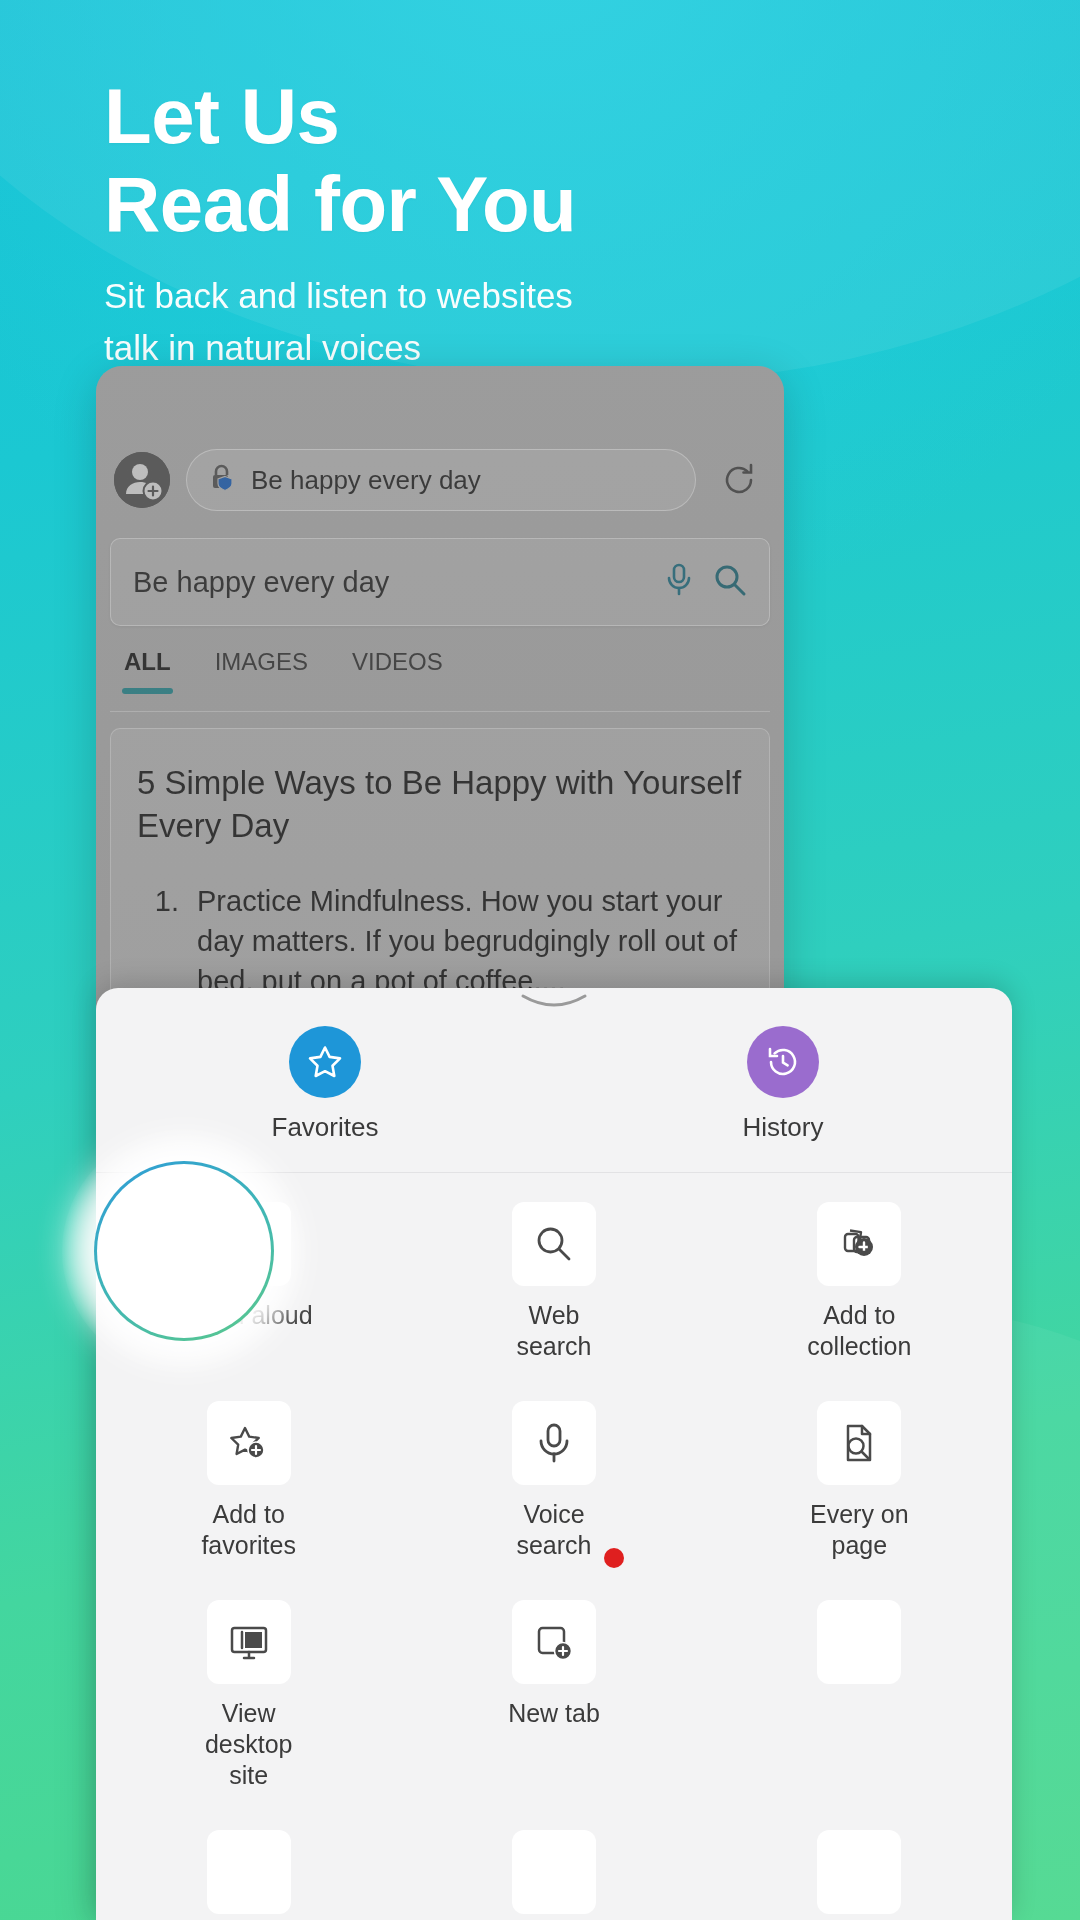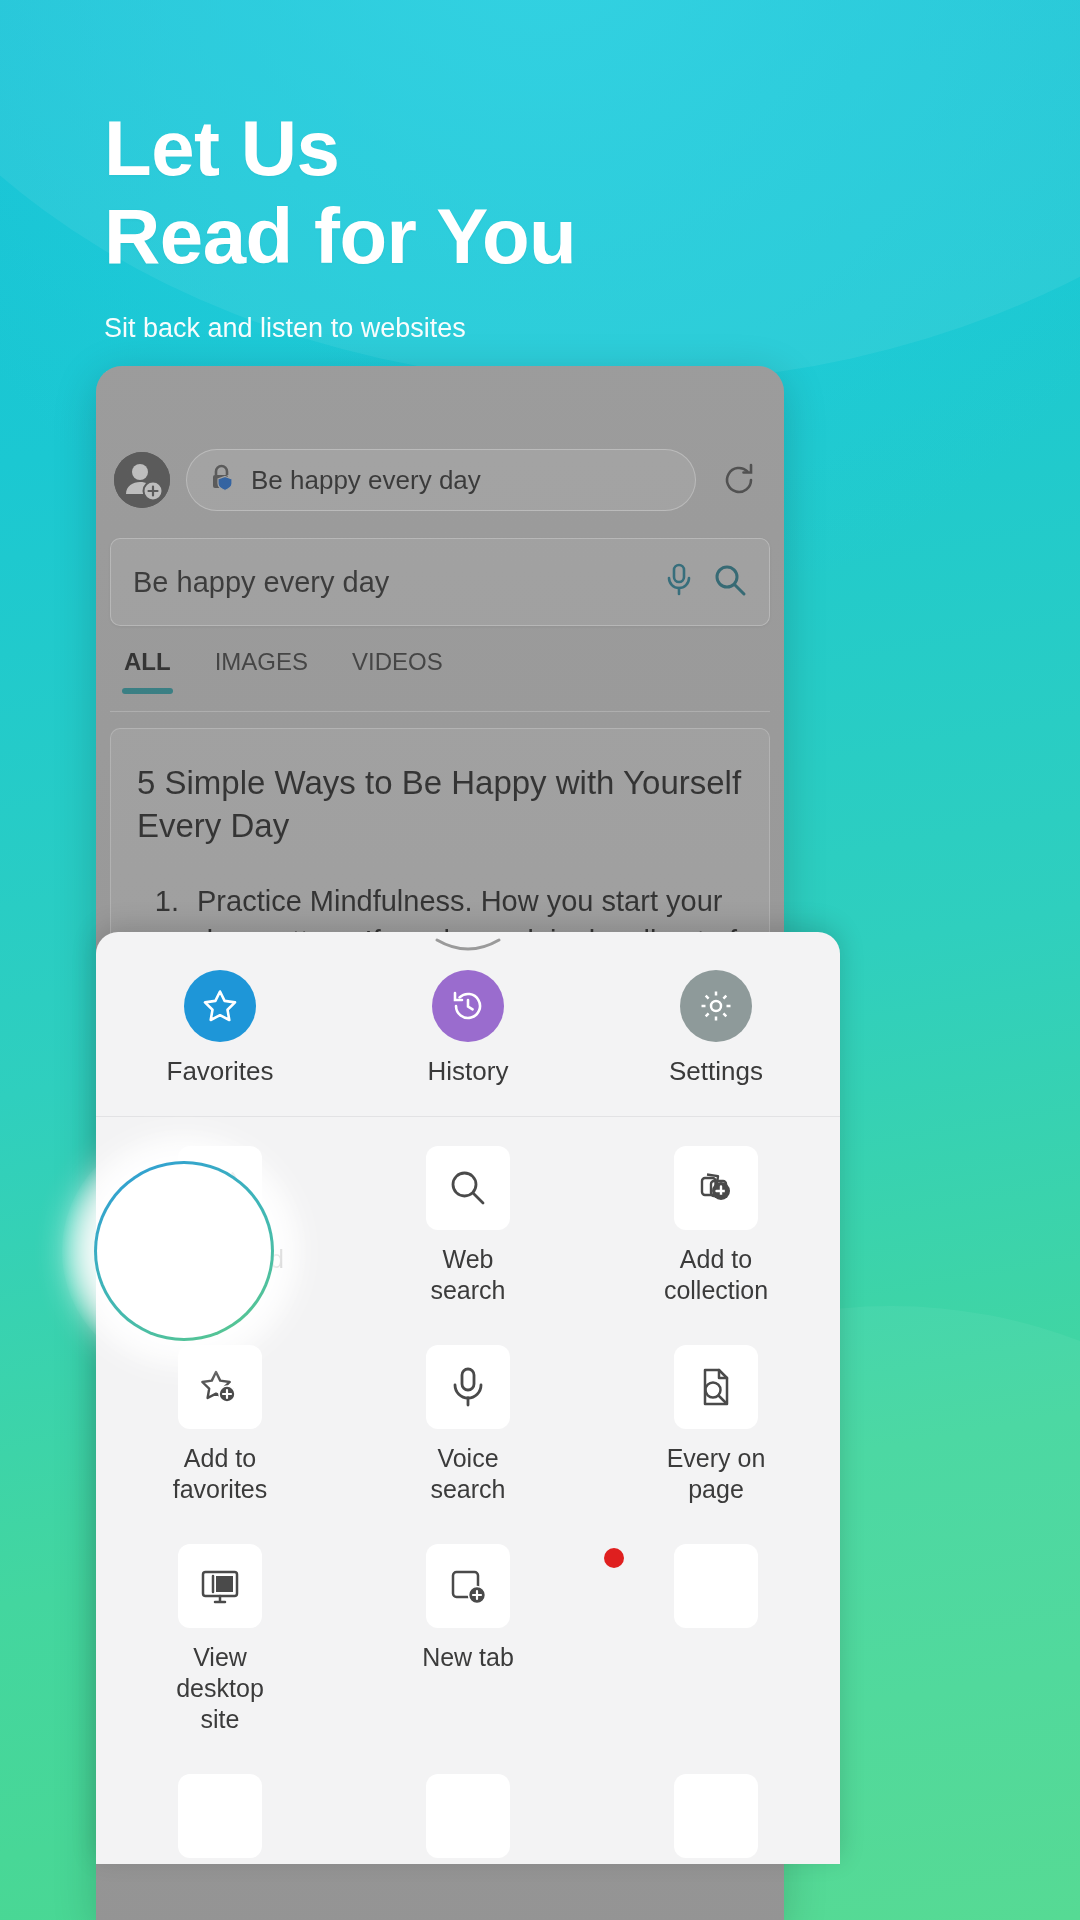--- a/index.html
+++ b/index.html
@@ -26,34 +26,34 @@
     background: rgba(255,255,255,0.065);
   }
   #bg-blob2{
     position:absolute; right:-30%; bottom:-20%;
     width:95%; height:52%;
     border-radius:50%;
     background: rgba(255,255,255,0.05);
   }
 
   
-  #hero { position:absolute; left:104px; top:72px; width:860px; z-index:5;margin-top:32px;}
+  #hero { position:absolute; left:104px; top:72px; width:860px; z-index:5;}
   #hero h1 {
     color:#ffffff;
     font-size:78px;
     line-height:88px;
     font-weight:700;
     letter-spacing:-0.5px;
     white-space:pre-line;
     text-shadow:0 1px 3px rgba(0,0,0,0.04);
   }
   #hero p {
     margin-top:22px;
     color:#ffffff;
-    font-size:27px;
+    font-size:35px;
     line-height:52px;
     font-weight:400;
     white-space:pre-line;
     opacity:0.97;
   }
 
   
   #phone{
     position:absolute;
     left:96px; top:366px;
@@ -142,22 +142,22 @@
     margin-top:34px; padding-left:50px;
   }
   #result ol li{
     font-size:29px; line-height:40px; color:#0f0f0f;
     margin-bottom:22px; padding-left:10px;
   }
 
   
   #sheet{
     position:absolute;
-    left:96px; top:932px;
-    width:744px; height:932px;
+    left:96px; top:988px;
+    width:916px; height:932px;
     background:#f3f3f4;
     border-radius:22px 22px 0 0;
     box-shadow:0 -6px 26px rgba(0,0,0,0.16);
     z-index:20;
     overflow:hidden;
   }
   #grabber{
     position:absolute; left:50%; top:4px; transform:translateX(-50%);
     width:78px; height:24px; overflow:hidden;
   }
@@ -339,29 +339,20 @@
         <svg width="40" height="40" viewBox="0 0 40 40" fill="none" stroke="#fff" stroke-width="2.6" stroke-linecap="round">
           <path d="M8 20a12 12 0 1 0 3.6-8.6"></path>
           <path d="M7 7v7h7"></path>
           <path d="M20 14v6.6l4.6 2.8"></path>
         </svg>
       </div>
       <div class="lbl">History</div>
     </div>
 
 
-    <div class="quick">
-      <div class="bubble" style="background:#8e9a9a">
-        <svg width="40" height="40" viewBox="0 0 40 40" fill="none" stroke="#fff" stroke-width="2.5">
-          <circle cx="20" cy="20" r="5"></circle>
-          <path d="M20 5.5v4M20 30.5v4M5.5 20h4M30.5 20h4M9.7 9.7l2.9 2.9M27.4 27.4l2.9 2.9M30.3 9.7l-2.9 2.9M12.6 27.4l-2.9 2.9"></path>
-        </svg>
-      </div>
-      <div class="lbl">Settings</div>
-    </div>
   </div>
 
   <div id="quick-divider"></div>
 
   <div id="grid">
 
     <div class="cell" id="readaloud-cell">
       <div class="tile">
         <svg width="50" height="46" viewBox="0 0 50 46" fill="none" stroke="#4a4a4a" stroke-width="2.6" stroke-linecap="round">
           <path d="M6 34L17 10l11 24M10.5 26h13"></path>

